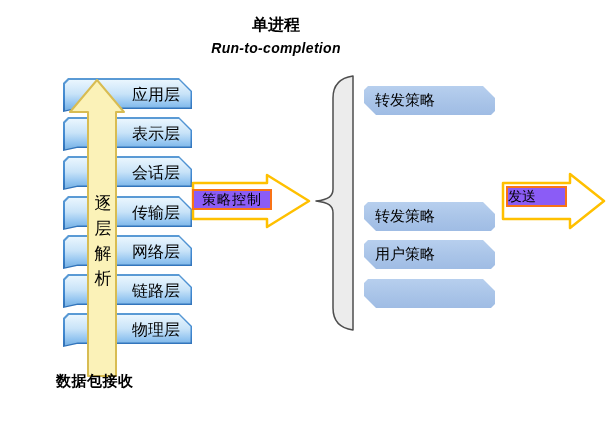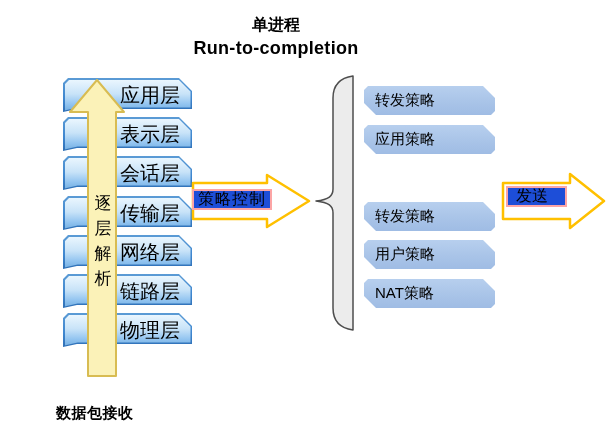--- a/index.html
+++ b/index.html
@@ -3,36 +3,36 @@
 <meta charset="utf-8">
 <style>
   html,body{margin:0;padding:0;background:#fff;}
   #canvas{
     position:relative;width:616px;height:424px;background:#ffffff;overflow:hidden;
     font-family:"Liberation Sans","DejaVu Sans",sans-serif;color:#000;border-radius:11px;
   }
   
   .title{position:absolute;left:136px;top:14px;width:280px;text-align:center;font-weight:bold;}
   .title .t1{font-size:16px;line-height:22px;}
-  .title .t2{font-size:18px;line-height:24px;letter-spacing:.3px;}
+  .title .t2{font-size:14px;line-height:24px;letter-spacing:.3px;font-style:italic;}
   
   .lbox{
     position:absolute;left:63px;width:129px;height:34px;
     background:linear-gradient(180deg,#5b9bd5 0%,#3e86cf 60%,#2f6fb5 100%);
     clip-path:polygon(0 5px,5px 0,calc(100% - 13px) 0,100% 13px,100% calc(100% - 3px),14px calc(100% - 3px),0 100%);
   }
   .lbox-in{
     position:absolute;inset:1.5px;
     background:linear-gradient(180deg,#eaf6fe 0%,#c8e3f8 45%,#92c4f0 78%,#74afe2 100%);
     clip-path:polygon(0 5px,5px 0,calc(100% - 12px) 0,100% 12px,100% calc(100% - 3px),13px calc(100% - 3px),0 100%);
   }
   .lbox-label{
     position:absolute;top:0;left:9px;right:12px;height:100%;
     display:flex;align-items:center;justify-content:flex-end;
-    font-size:20px;line-height:34px;
+    font-size:16px;line-height:34px;
   }
   
   .rbox{
     position:absolute;left:362px;width:135px;height:33px;background:#ffffff;
     clip-path:polygon(0 4px,4px 0,calc(100% - 13px) 0,100% 13px,100% calc(100% - 4px),calc(100% - 4px) 100%,13px 100%,0 calc(100% - 13px));
     filter:drop-shadow(2px 2px 2px rgba(110,110,110,.40));
   }
   .rbox-in{
     position:absolute;inset:2px;
     background:linear-gradient(180deg,#b7cfee 0%,#a9c4e8 55%,#9fbce4 100%);
@@ -44,26 +44,26 @@
   }
   
   #shapes{position:absolute;left:0;top:0;width:616px;height:424px;pointer-events:none;}
   
   .vlabel{
     position:absolute;left:92px;top:191px;width:22px;text-align:center;
     font-size:17px;
   }
   .vlabel span{display:block;line-height:25px;}
   .flow-label{
-    position:absolute;background:#1d4ed8;border:2px solid #fca5a5;
-    display:flex;align-items:center;box-sizing:border-box;font-size:16px;
+    position:absolute;background:#8b5cf6;border:2px solid #f97316;
+    display:flex;align-items:center;box-sizing:border-box;font-size:14px;
   }
   #policy-label{left:192px;top:189px;width:80px;height:21px;justify-content:center;letter-spacing:1px;}
-  #send-label{left:506px;top:186px;width:61px;height:21px;padding-left:8px;}
-  .bottom-label{position:absolute;left:56px;top:372px;font-size:15px;font-weight:bold;letter-spacing:.5px;margin-top:32px;}
+  #send-label{left:506px;top:186px;width:61px;height:21px;}
+  .bottom-label{position:absolute;left:56px;top:372px;font-size:15px;font-weight:bold;letter-spacing:.5px;}
 </style>
 </head>
 <body>
 
 <div id="canvas">
 
   <div class="title">
     <div class="t1">单进程</div>
     <div class="t2">Run-to-completion</div>
   </div>
@@ -94,35 +94,30 @@
     </div>
   <div class="lbox" style="top:313px">
       <div class="lbox-in"></div>
       <span class="lbox-label">物理层</span>
     </div>
 
   <div class="rbox" style="top:84px">
       <div class="rbox-in"></div>
       <span class="rbox-label">转发策略</span>
     </div>
-  <div class="rbox" style="top:123px">
-      <div class="rbox-in"></div>
-      <span class="rbox-label">应用策略</span>
-    </div>
   <div class="rbox" style="top:200px">
       <div class="rbox-in"></div>
       <span class="rbox-label">转发策略</span>
     </div>
   <div class="rbox" style="top:238px">
       <div class="rbox-in"></div>
       <span class="rbox-label">用户策略</span>
     </div>
   <div class="rbox" style="top:277px">
       <div class="rbox-in"></div>
-      <span class="rbox-label">NAT策略</span>
     </div>
 
   <svg id="shapes" viewBox="0 0 616 424">
 
     <polygon points="97,80 70,112 88,112 88,376 116,376 116,112 124,112" fill="#FBF2B8" stroke="#D8BC52" stroke-width="2" stroke-linejoin="round"></polygon>
 
     <polygon points="193,183 267,183 267,175 309,201 267,227 267,219 193,219" fill="#FFFFFF" stroke="#FFC000" stroke-width="2.5" stroke-linejoin="round"></polygon>
 
     <path d="M 353 76 C 339 78 333 86 333 98 L 333 189 C 333 196 329 199.5 316 201 C 329 202.5 333 206 333 213 L 333 308 C 333 320 339 328 353 330 Z" fill="#ECECEC" stroke="#4D4D4D" stroke-width="1.5" stroke-linejoin="round"></path>
 

